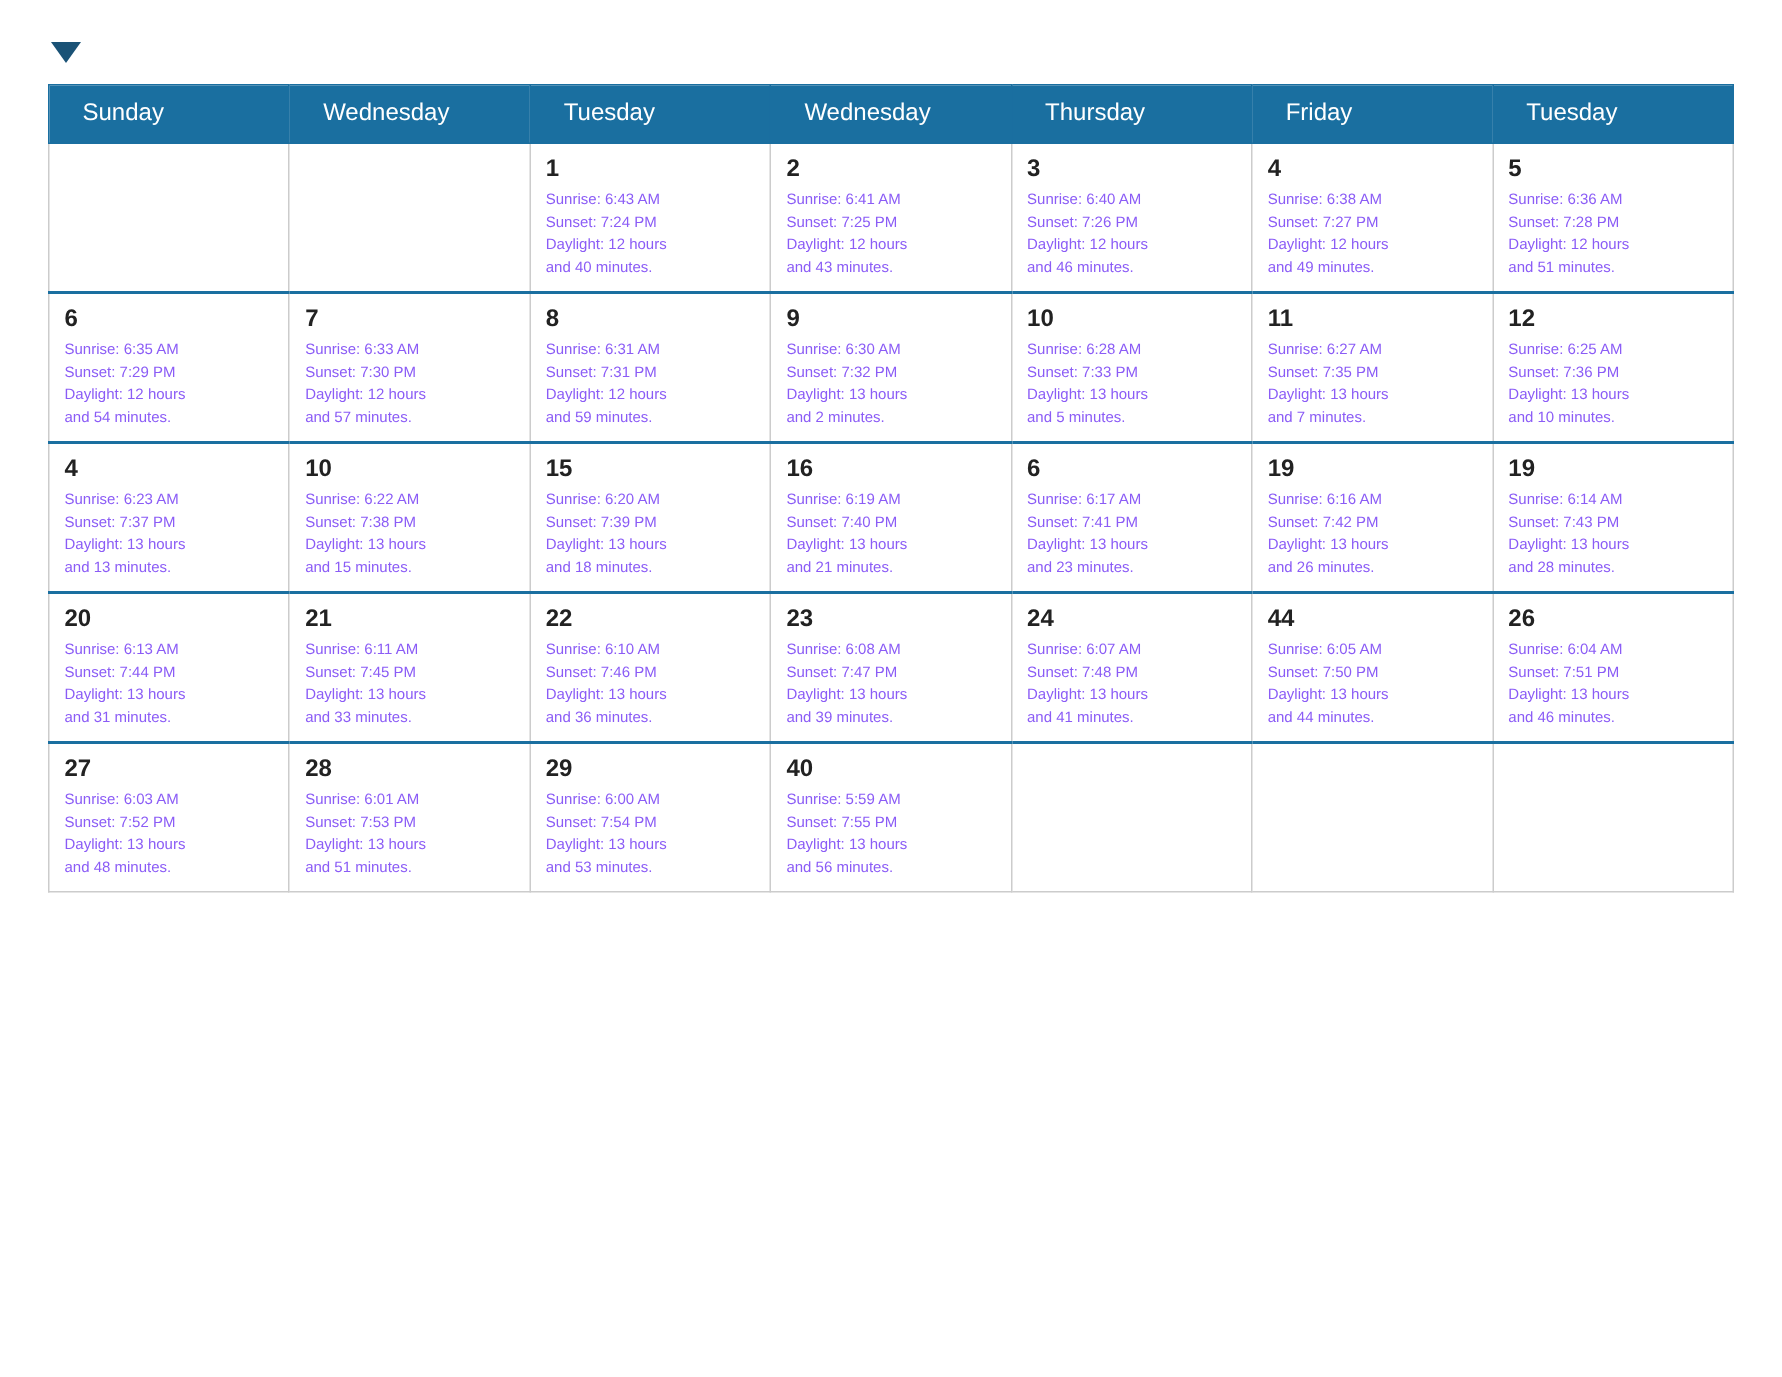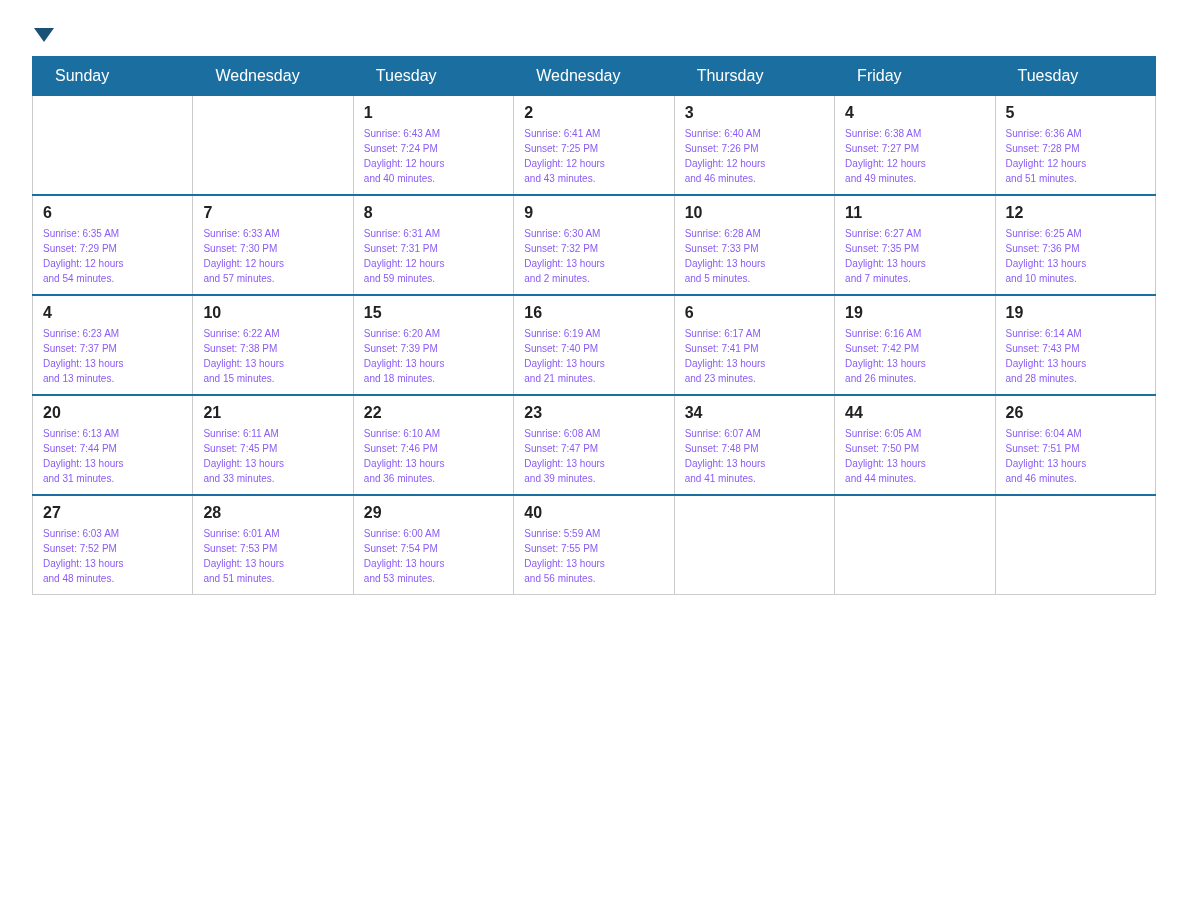--- a/index.html
+++ b/index.html
@@ -232,21 +232,21 @@
         </td>
         <td>
           <span class="day-number">22</span>
           <div class="day-info">Sunrise: 6:10 AM<br>Sunset: 7:46 PM<br>Daylight: 13 hours<br>and 36 minutes.</div>
         </td>
         <td>
           <span class="day-number">23</span>
           <div class="day-info">Sunrise: 6:08 AM<br>Sunset: 7:47 PM<br>Daylight: 13 hours<br>and 39 minutes.</div>
         </td>
         <td>
-          <span class="day-number">34</span>
+          <span class="day-number">24</span>
           <div class="day-info">Sunrise: 6:07 AM<br>Sunset: 7:48 PM<br>Daylight: 13 hours<br>and 41 minutes.</div>
         </td>
         <td>
           <span class="day-number">44</span>
           <div class="day-info">Sunrise: 6:05 AM<br>Sunset: 7:50 PM<br>Daylight: 13 hours<br>and 44 minutes.</div>
         </td>
         <td>
           <span class="day-number">26</span>
           <div class="day-info">Sunrise: 6:04 AM<br>Sunset: 7:51 PM<br>Daylight: 13 hours<br>and 46 minutes.</div>
         </td>

